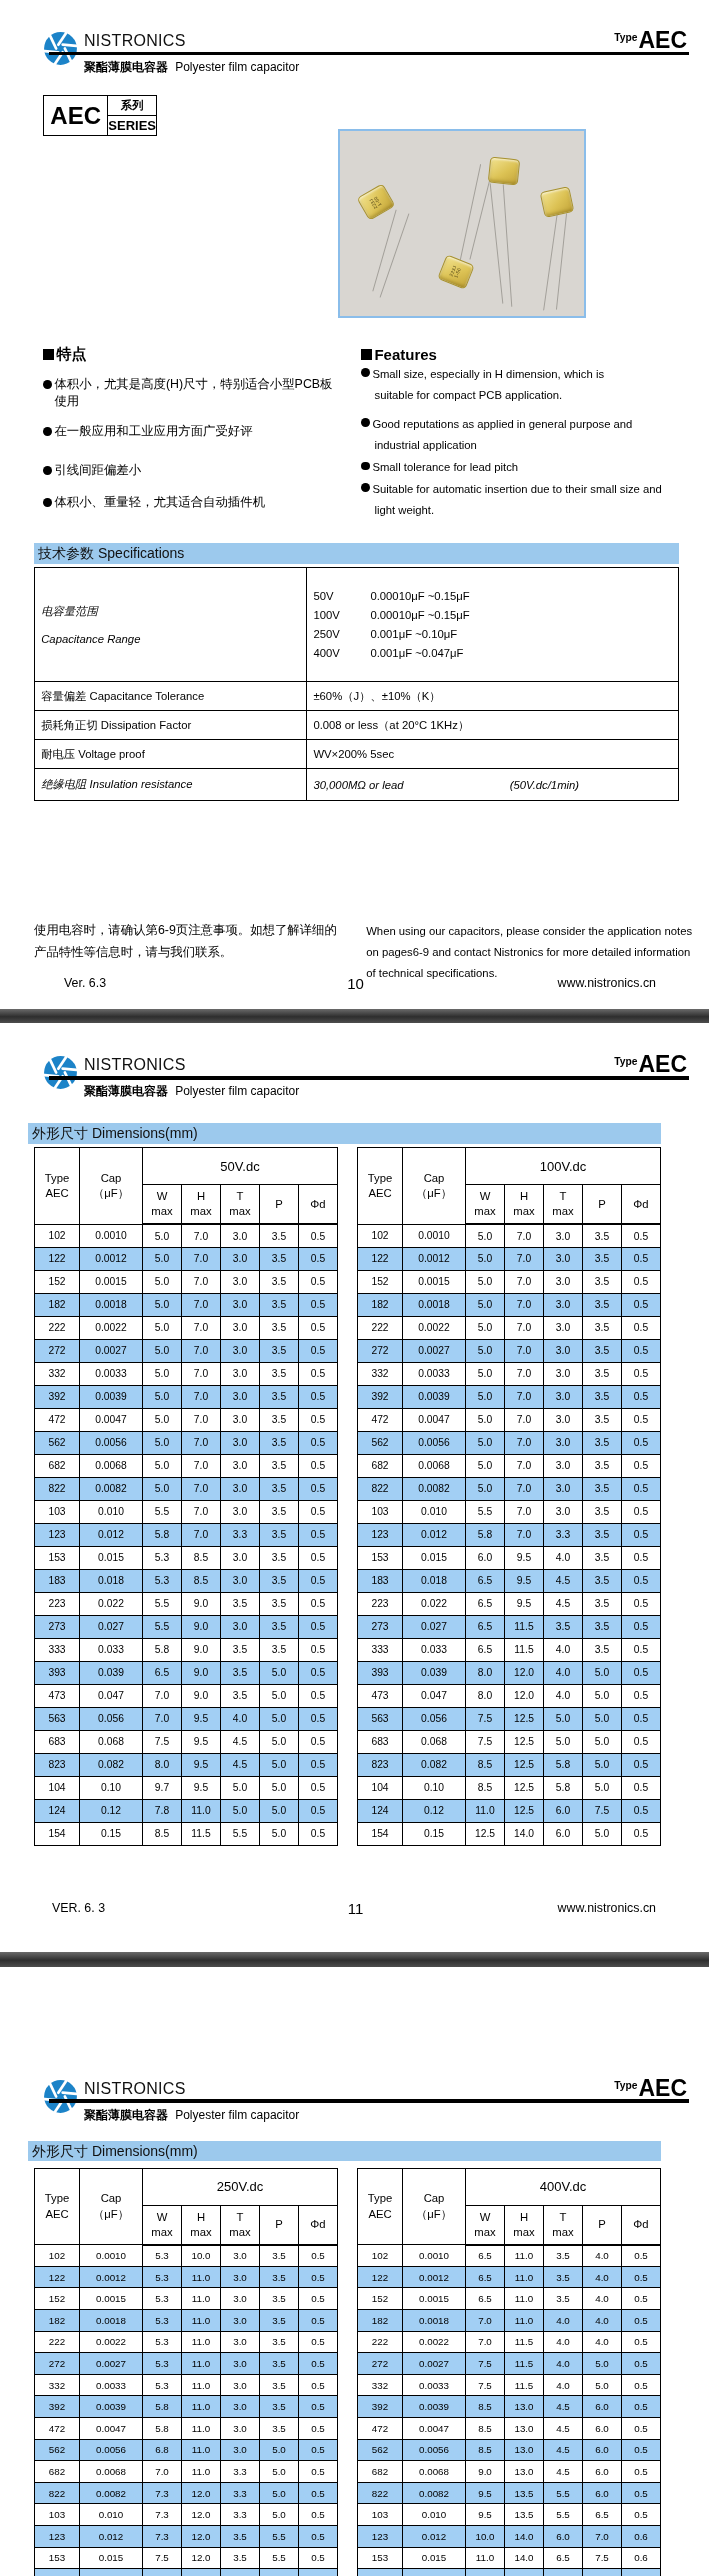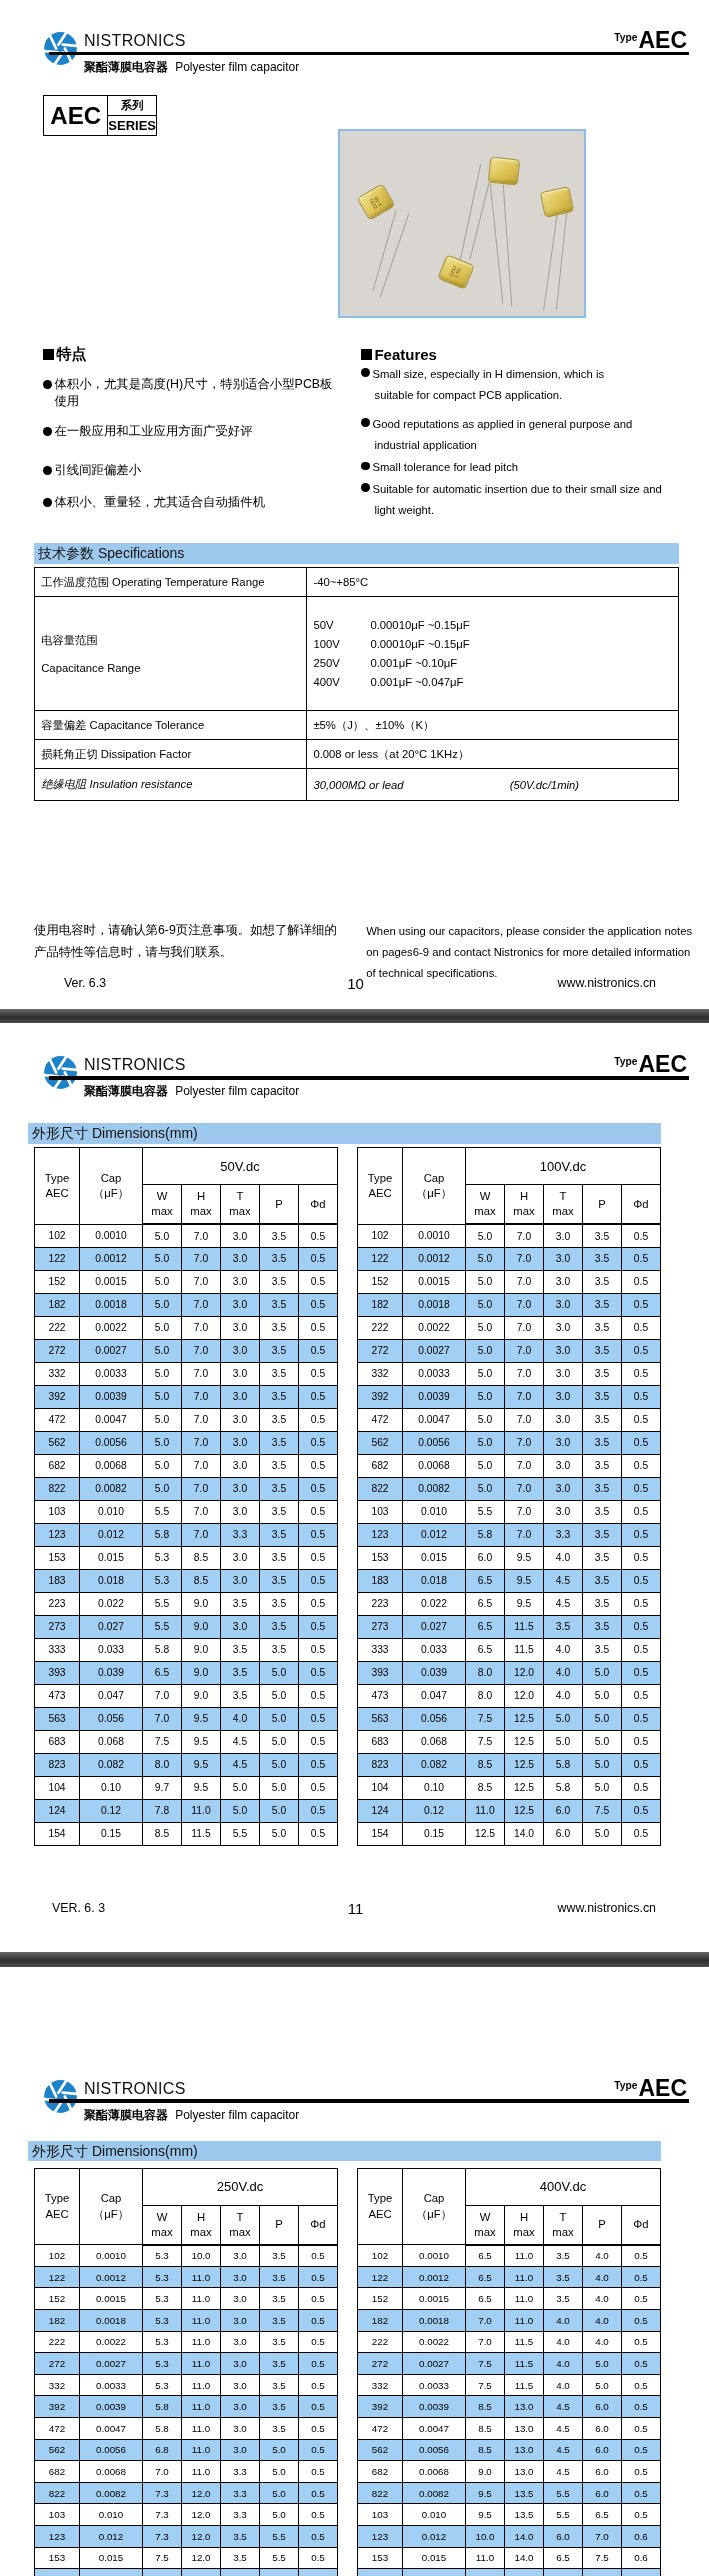--- a/index.html
+++ b/index.html
@@ -49,21 +49,21 @@
   .btxt .cont{padding-left:2.1px;}
 
   .spec-bar,.dim-bar{position:absolute;background:#9CC9ED;height:20.6px;font-size:14px;line-height:20.6px;padding-left:4.1px;box-sizing:border-box;color:#111;}
   .spec-bar{left:34px;top:543px;width:645px;}
 
   #spec-table{position:absolute;left:34px;top:567px;width:645px;border-collapse:collapse;table-layout:fixed;}
   #spec-table td{border:1.5px solid #000;font-size:11.3px;vertical-align:middle;}
   #spec-table td.sl{width:264px;padding-left:6.2px;}
   #spec-table td.sv{padding-left:6.2px;}
   #spec-table td.two{vertical-align:middle;}
-  #spec-table td.two div{margin:13.4px 0;}
+  #spec-table td.two div{margin:13.4px 0;font-style:italic;}
   .rangecell .rline{display:flex;margin:7.2px 0;}
   .rangecell .rv{width:57px;display:inline-block;}
   .sv .v2{margin-left:106px;}
 
   .note-cn{position:absolute;left:34px;top:920px;font-size:12.4px;line-height:21.6px;}
   .note-en{position:absolute;left:361px;top:921px;font-size:11.3px;line-height:21px;}
   .note-en div{padding-left:5.2px;}
   .footer{position:absolute;left:0;right:0;font-size:12.4px;height:17.5px;}
   .f-ver{position:absolute;left:64px;top:1px;}
   .f-page{position:absolute;left:335px;width:41px;text-align:center;font-size:15px;top:0;}
@@ -208,24 +208,20 @@
             <div class="cont">light weight.</div>
           </div>
         </div>
       </div>
   </div>
 
   <div class="spec-bar">技术参数 Specifications</div>
 
   <table id="spec-table">
       <tbody>
-        <tr style="height: 29px;">
-          <td class="sl">工作温度范围  Operating Temperature Range</td>
-          <td class="sv"><span>-40~+85°C</span></td>
-        </tr>
         <tr style="height: 114px;">
           <td class="sl two">
             <div>电容量范围</div>
             <div>Capacitance Range</div>
           </td>
           <td class="sv rangecell">
             <div class="rline">
               <span class="rv">50V</span>
               <span>0.00010μF ~0.15μF</span>
             </div>
@@ -238,25 +234,29 @@
               <span>0.001μF    ~0.10μF</span>
             </div>
             <div class="rline">
               <span class="rv">400V</span>
               <span>0.001μF    ~0.047μF</span>
             </div>
           </td>
         </tr>
         <tr style="height: 29px;">
           <td class="sl">容量偏差   Capacitance Tolerance</td>
-          <td class="sv"><span>±5%（J）、±10%（K）</span></td>
+          <td class="sv"><span>±60%（J）、±10%（K）</span></td>
         </tr>
         <tr style="height: 29px;">
           <td class="sl">损耗角正切   Dissipation Factor</td>
           <td class="sv"><span>0.008 or less（at  20°C 1KHz）</span></td>
+        </tr>
+        <tr style="height: 29px;">
+          <td class="sl">耐电压   Voltage proof</td>
+          <td class="sv"><span>WV×200%  5sec</span></td>
         </tr>
         <tr style="height: 32px; font-style: italic;">
           <td class="sl">绝缘电阻  Insulation resistance</td>
           <td class="sv"><span>30,000MΩ or lead</span><span class="v2">(50V.dc/1min)</span></td>
         </tr>
       </tbody>
     </table>
 
   <div class="note-cn">
       <div>使用电容时，请确认第6-9页注意事项。如想了解详细的</div>

